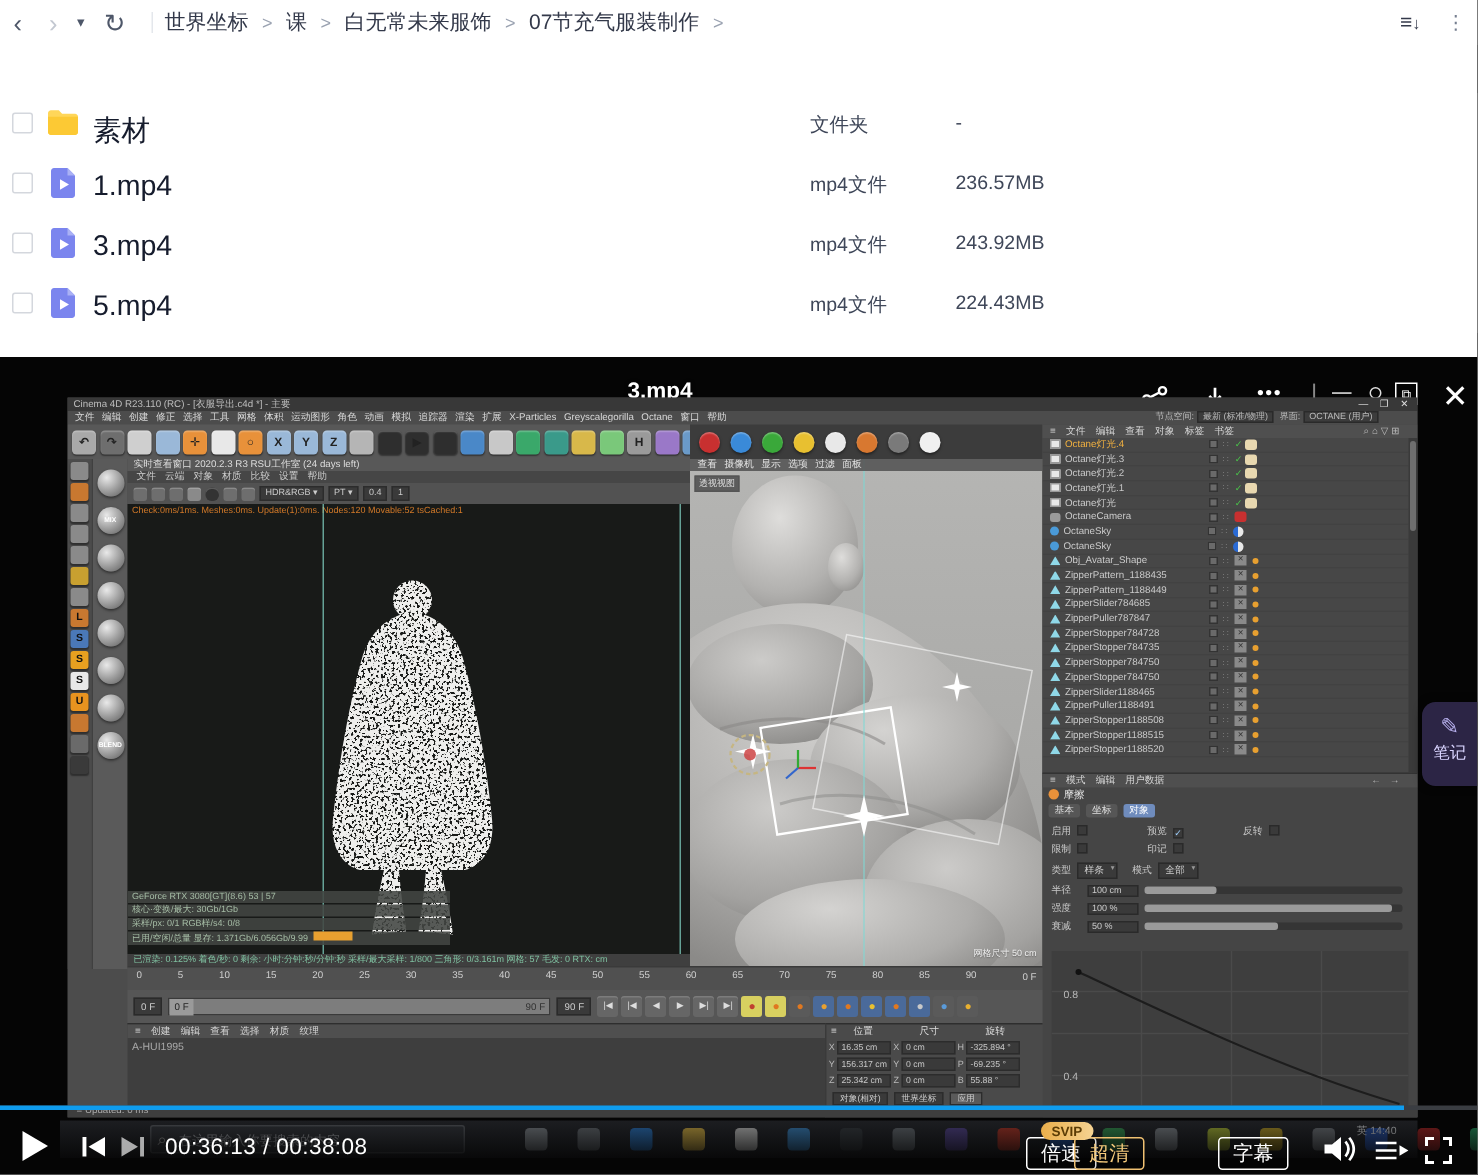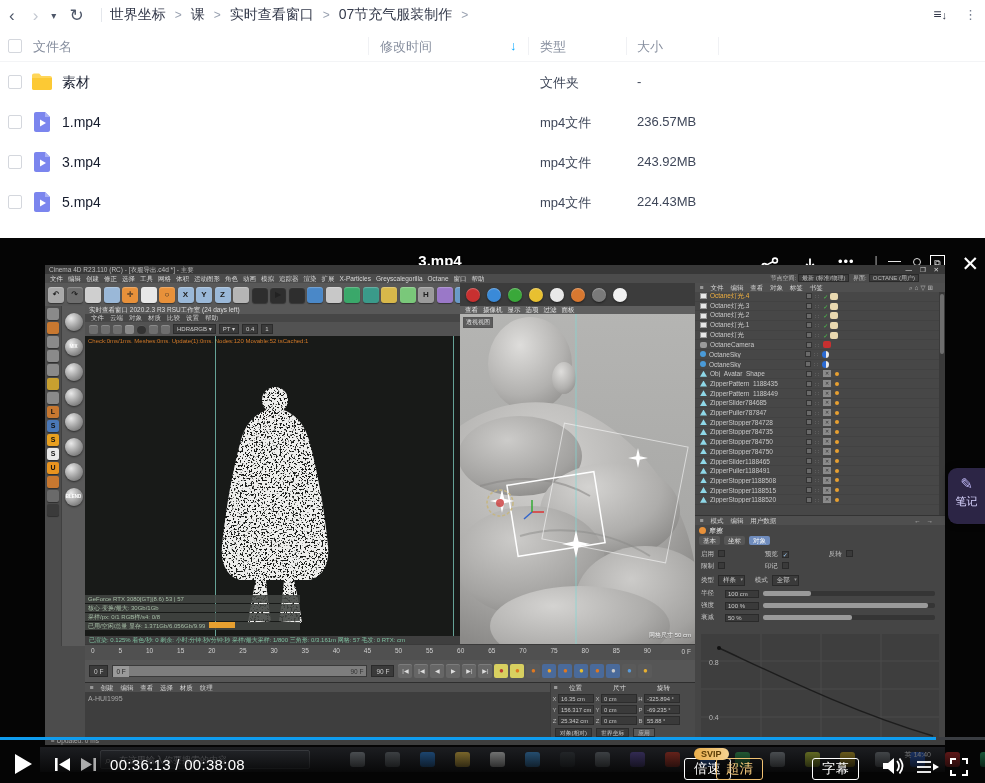--- a/index.html
+++ b/index.html
@@ -13,21 +13,21 @@
 .nav-div{width:1px;height:14px;background:#e4e7ec;margin:0 8px}
 .crumb{color:#33394a;font-size:14px;cursor:pointer;white-space:nowrap}
 .crumb-sep{color:#9aa2b1;font-size:12px;margin:0 9px}
 #sort-ic{position:absolute;right:38px;top:6px;color:#33394a;font-size:14px;cursor:pointer}
 #view-ic{position:absolute;right:8px;top:7px;color:#767f90;font-size:13px;cursor:pointer}
 #thead{position:absolute;left:0;top:30px;width:985px;height:32px;border-bottom:1px solid #f3f4f6}
 .th{position:absolute;top:8px;color:#878f9f;font-size:13px}
 .th-sep{position:absolute;top:7px;width:1px;height:18px;background:#f0f1f4}
 .cb{position:absolute;left:8px;width:14px;height:14px;border:1px solid #d4d7dd;border-radius:2px;background:#fff;cursor:pointer}
 .frow{position:absolute;left:0;width:985px;height:40px;background:#fff;cursor:pointer}
-.fname{position:absolute;left:62px;top:12px;font-size:14px;color:#161c2d}
+.fname{position:absolute;left:62px;top:12px;font-size:19px;color:#161c2d}
 .ftype{position:absolute;left:540px;top:12px;font-size:13px;color:#3f4759}
 .fsize{position:absolute;left:637px;top:12px;font-size:13px;color:#3f4759}
 .ficon{position:absolute;left:30px;top:8px;width:24px;height:24px}
 .sort-arrow{color:#06a7ff;font-weight:bold;font-size:13px;position:absolute;left:510px;top:8px}
 
 #player{position:absolute;left:0;top:238px;width:985px;height:545px;background:#050505}
 #player-title{position:absolute;left:0;top:14px;width:880px;text-align:center;color:#fff;font-size:15px;font-weight:bold;text-shadow:0 1px 3px #000}
 .ptb{position:absolute;top:18px;color:#fff;cursor:pointer}
 #close-x{position:absolute;right:6px;top:14px;color:#fff;font-size:21px;cursor:pointer}
 
@@ -163,40 +163,28 @@
   <div id="navbar">
     <span class="nav-ic">‹</span>
     <span class="nav-ic dis">›</span>
     <span class="nav-caret">▾</span>
     <span class="nav-ic">↻</span>
     <span class="nav-div"></span>
     <span class="crumb">世界坐标</span>
     <span class="crumb-sep">&gt;</span>
     <span class="crumb">课</span>
     <span class="crumb-sep">&gt;</span>
-    <span class="crumb">实时查看窗口</span>
+    <span class="crumb">白无常未来服饰</span>
     <span class="crumb-sep">&gt;</span>
     <span class="crumb">07节充气服装制作</span>
     <span class="crumb-sep">&gt;</span>
     <span id="sort-ic">≡<span style="font-size:11px">↓</span></span>
     <span id="view-ic">⋮</span>
   </div>
 
-  <div id="thead">
-    <span class="cb" style="top:9px"></span>
-    <span class="th" style="left:33px">文件名</span>
-    <span class="th" style="left:380px">修改时间</span>
-    <span class="sort-arrow">↓</span>
-    <span class="th" style="left:540px">类型</span>
-    <span class="th" style="left:637px">大小</span>
-    <span class="th-sep" style="left:368px"></span>
-    <span class="th-sep" style="left:528px"></span>
-    <span class="th-sep" style="left:626px"></span>
-    <span class="th-sep" style="left:718px"></span>
-  </div>
 
   <div class="frow" style="top:62px">
     <span class="cb" style="top:13px"></span>
     <svg class="ficon" viewBox="0 0 24 24">
         <path d="M2 5.5c0-1.1.9-2 2-2h5.2l2.2 2.4H20c1.1 0 2 .9 2 2V18c0 1.1-.9 2-2 2H4c-1.1 0-2-.9-2-2z" fill="#ffd659"></path>
         <path d="M2 7.9h20V18c0 1.1-.9 2-2 2H4c-1.1 0-2-.9-2-2z" fill="#fcc934"></path>
       </svg>
     <span class="fname">素材</span>
     <span class="ftype">文件夹</span>
     <span class="fsize">-</span>

